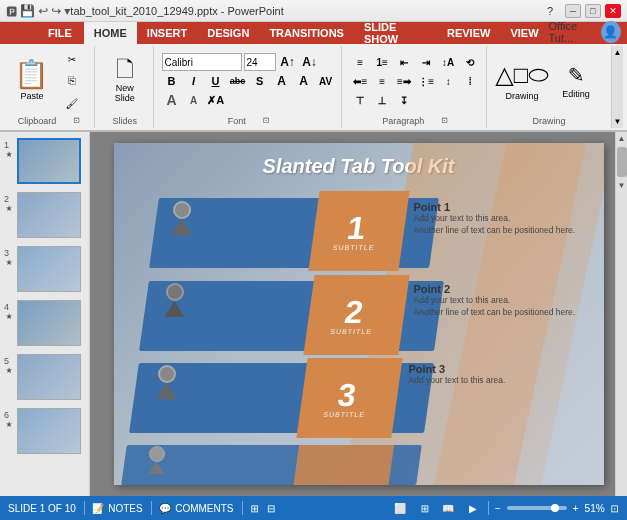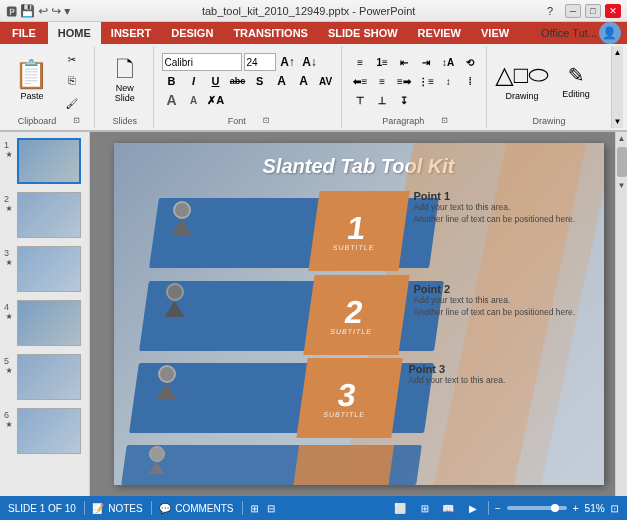--- a/index.html
+++ b/index.html
@@ -11,21 +11,21 @@
       background: linear-gradient(to bottom, #f5f5f5, #e8e8e8);
       border-bottom: 1px solid #ccc;
       display: flex;
       align-items: center;
       justify-content: space-between;
       padding: 0 6px;
       font-size: 11px;
       color: #333;
     }
     .title-bar-left { display: flex; align-items: center; gap: 4px; }
-    .title-bar-center { flex: 1; text-align: center; font-size: 11px; }
+    .title-bar-center { flex: 1; font-size: 11px; }
     .title-bar-right { display: flex; align-items: center; gap: 4px; }
     .win-btn { width: 16px; height: 14px; border: 1px solid #aaa; background: #e0e0e0; font-size: 9px; display: flex; align-items: center; justify-content: center; cursor: pointer; border-radius: 2px; }
 
     
     .ribbon-tabs {
       height: 22px;
       background: #c0392b;
       display: flex;
       align-items: flex-end;
     }
@@ -42,20 +42,21 @@
     .ribbon-tab.active {
       background: #f0f0f0;
       color: #333;
     }
     .ribbon-tab.file-tab {
       background: #c0392b;
       color: white;
       font-weight: bold;
       padding: 0 12px;
       height: 22px;
+      margin-left: 36px;
     }
     .ribbon-tab:not(.file-tab):not(.active) {
       background: transparent;
       color: #fff;
     }
 
     
     .ribbon-body {
       height: 88px;
       background: #f0f0f0;
@@ -567,21 +568,21 @@
       <div style="position:absolute; top:48px; left:200px; width:90px; height:80px; background:#d4874a; transform:skewX(-8deg); display:flex; flex-direction:column; align-items:center; justify-content:center;">
         <span style="font-size:32px; font-weight:bold; color:white; line-height:1; margin-left:-6px;">1</span>
         <span style="font-size:7px; color:#eee; letter-spacing:1px; margin-left:-6px;">SUBTITLE</span>
       </div>
 
       <div style="position:absolute; top:58px; left:55px; display:flex; flex-direction:column; align-items:center;">
         <div style="width:18px;height:18px;border-radius:50%;background:#888;border:2px solid #aaa;"></div>
         <div style="width:26px;height:16px;background:#666;clip-path:polygon(3px 16px, 50% 0px, calc(100% - 3px) 16px); border-radius:3px 3px 0 0;"></div>
       </div>
 
-      <div style="position:absolute; top:47px; left:300px; width:175px;">
+      <div style="position:absolute; top:58px; left:300px; width:175px;">
         <div style="font-size:11px; font-weight:bold; color:#333;">Point 1</div>
         <div style="font-size:8.5px; color:#444; line-height:1.4;">Add your text to this area.</div>
         <div style="font-size:8.5px; color:#444; line-height:1.4;">Another line of text can be positioned here.</div>
       </div>
 
       <div style="position:absolute; top:138px; left:30px; width:295px; height:70px; background:#3a6ea8; transform:skewX(-8deg); border-radius:2px;"></div>
       <div style="position:absolute; top:132px; left:195px; width:95px; height:80px; background:#d4874a; transform:skewX(-8deg); display:flex; flex-direction:column; align-items:center; justify-content:center;">
         <span style="font-size:32px; font-weight:bold; color:white; line-height:1; margin-left:-6px;">2</span>
         <span style="font-size:7px; color:#eee; letter-spacing:1px; margin-left:-6px;">SUBTITLE</span>
       </div>

